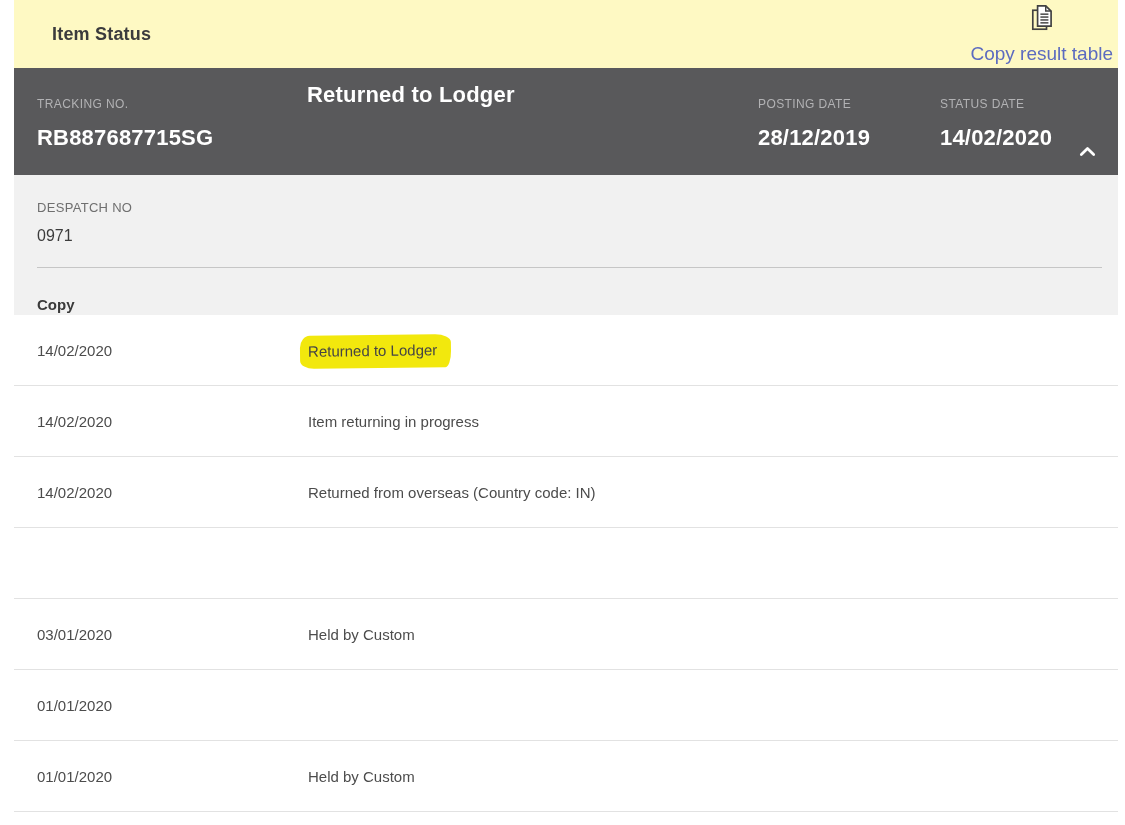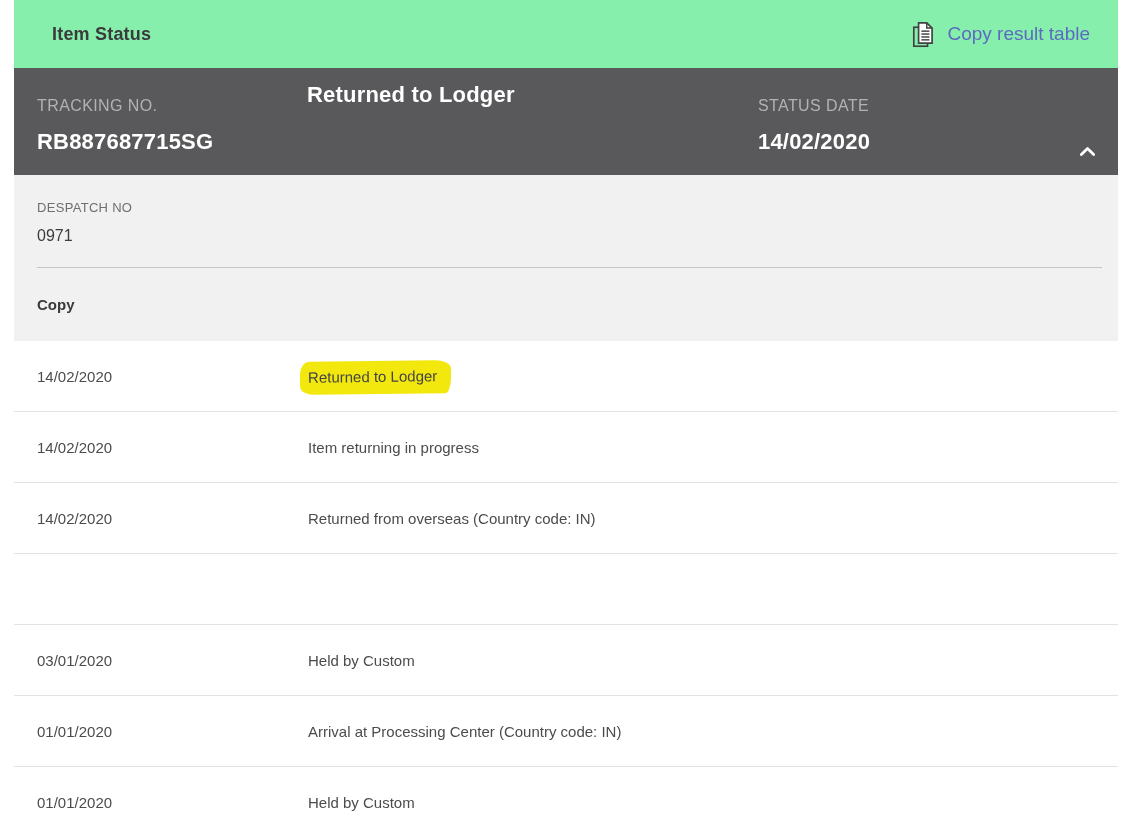--- a/index.html
+++ b/index.html
@@ -4,39 +4,39 @@
 <style>
   html,body{margin:0;padding:0;}
   body{
     width:1125px;height:825px;overflow:hidden;background:#ffffff;
     font-family:"Liberation Sans", sans-serif;
     -webkit-font-smoothing:antialiased;
   }
   .panel{margin-left:14px;width:1104px;}
 
   
-  .page-header{height:68px;display:flex;align-items:center;justify-content:space-between;background:#86efac;}
+  .page-header{height:68px;display:flex;align-items:center;justify-content:space-between;background:#fef9c3;}
   .page-title{font-size:18px;font-weight:bold;color:#3b3b3d;margin-left:38px;letter-spacing:.2px;}
-  .copy-link{display:flex;align-items:center;gap:11px;margin-right:28px;cursor:pointer;text-decoration:none;}
+  .copy-link{display:flex;align-items:center;gap:11px;margin-right:5px;cursor:pointer;text-decoration:none;flex-direction:column;}
   .copy-link .link-text{font-size:19px;color:#5c6bc0;}
   .copy-icon{display:flex;align-items:center;}
 
   
   .summary-bar{background:#59595b;height:107px;position:relative;display:flex;cursor:pointer;}
   .sum-col{display:flex;flex-direction:column;box-sizing:border-box;}
   .sum-col:nth-child(1){width:293px;padding-left:23px;}
   .sum-col:nth-child(2){width:451px;}
   .sum-col:nth-child(3){width:182px;}
   .sum-col:nth-child(4){width:150px;}
-  .sum-label{margin-top:29px;font-size:16px;color:#b2b2b4;letter-spacing:.4px;}
+  .sum-label{margin-top:29px;font-size:12px;color:#b2b2b4;letter-spacing:.4px;}
   .sum-value{margin-top:14px;font-size:22px;font-weight:bold;color:#ffffff;letter-spacing:.2px;}
   .chevron-btn{position:absolute;right:22px;bottom:18px;line-height:0;cursor:pointer;}
 
   
-  .details{background:#f1f1f1;height:166px;position:relative;}
+  .details{background:#f1f1f1;height:140px;position:relative;}
   .despatch-label{position:absolute;top:25px;left:23px;font-size:13px;color:#6f6f6f;letter-spacing:.3px;}
   .despatch-value{position:absolute;top:52px;left:23px;font-size:16px;font-weight:normal;color:#3c3c3c;}
   .details-divider{position:absolute;top:92px;left:23px;right:16px;border-top:1px solid #c6c6c6;}
   .table-head{position:absolute;top:121px;left:0;right:0;display:flex;font-weight:bold;font-size:15px;color:#3a3a3a;}
   .th-date{box-sizing:border-box;width:294px;padding-left:23px;}
   .th-desc{flex:1;}
 
   
   .history-row{height:70px;display:flex;align-items:center;border-bottom:1px solid #e2e2e2;font-size:15px;color:#4c4c4c;background:#fff;}
   .cell-date{box-sizing:border-box;width:294px;padding-left:23px;}
@@ -74,20 +74,24 @@
   <div class="summary-bar" id="summary-bar">
 
     <div class="sum-col">
         <div class="sum-label">TRACKING NO.</div>
         <div class="sum-value">RB887687715SG</div>
       </div>
       <div class="sum-col">
         <div class="sum-value">Returned to Lodger</div>
       </div>
       <div class="sum-col">
+        <div class="sum-label">POSTING DATE</div>
+        <div class="sum-value">28/12/2019</div>
+      </div>
+      <div class="sum-col">
         <div class="sum-label">STATUS DATE</div>
         <div class="sum-value">14/02/2020</div>
       </div>
       <span class="chevron-btn">
       <svg width="17" height="11" viewBox="0 0 16 10">
         <path d="M2.2 7.8 L8 2.2 L13.8 7.8" stroke="#ffffff" stroke-width="2.6" fill="none" stroke-linecap="round" stroke-linejoin="round"></path>
       </svg>
     </span>
   </div>
 
@@ -114,21 +118,20 @@
         <div class="cell-desc">Returned from overseas (Country code: IN)</div>
       </div>
       <div class="history-row">
       </div>
       <div class="history-row">
         <div class="cell-date">03/01/2020</div>
         <div class="cell-desc">Held by Custom</div>
       </div>
       <div class="history-row">
         <div class="cell-date">01/01/2020</div>
-        <div class="cell-desc">Arrival at Processing Center (Country code: IN)</div>
       </div>
       <div class="history-row">
         <div class="cell-date">01/01/2020</div>
         <div class="cell-desc">Held by Custom</div>
       </div>
     </div>
 
 </div>
 
 </body></html>

